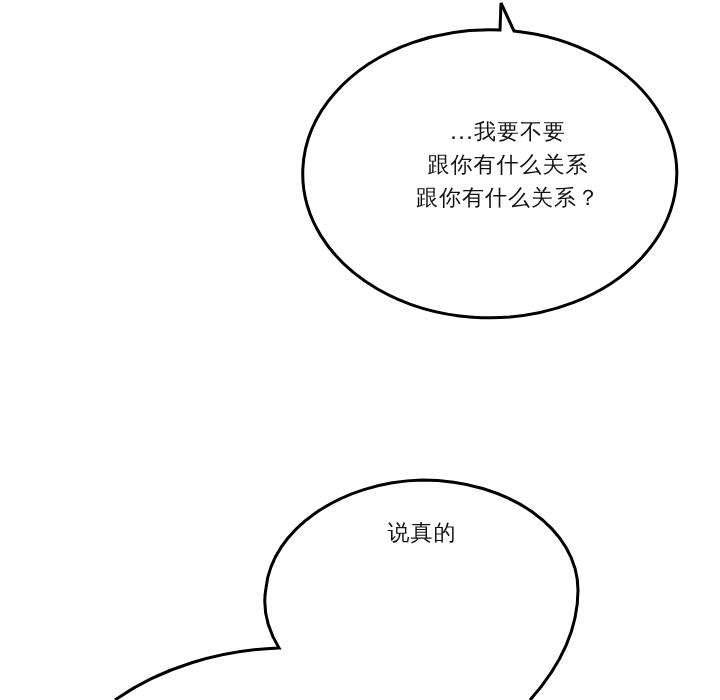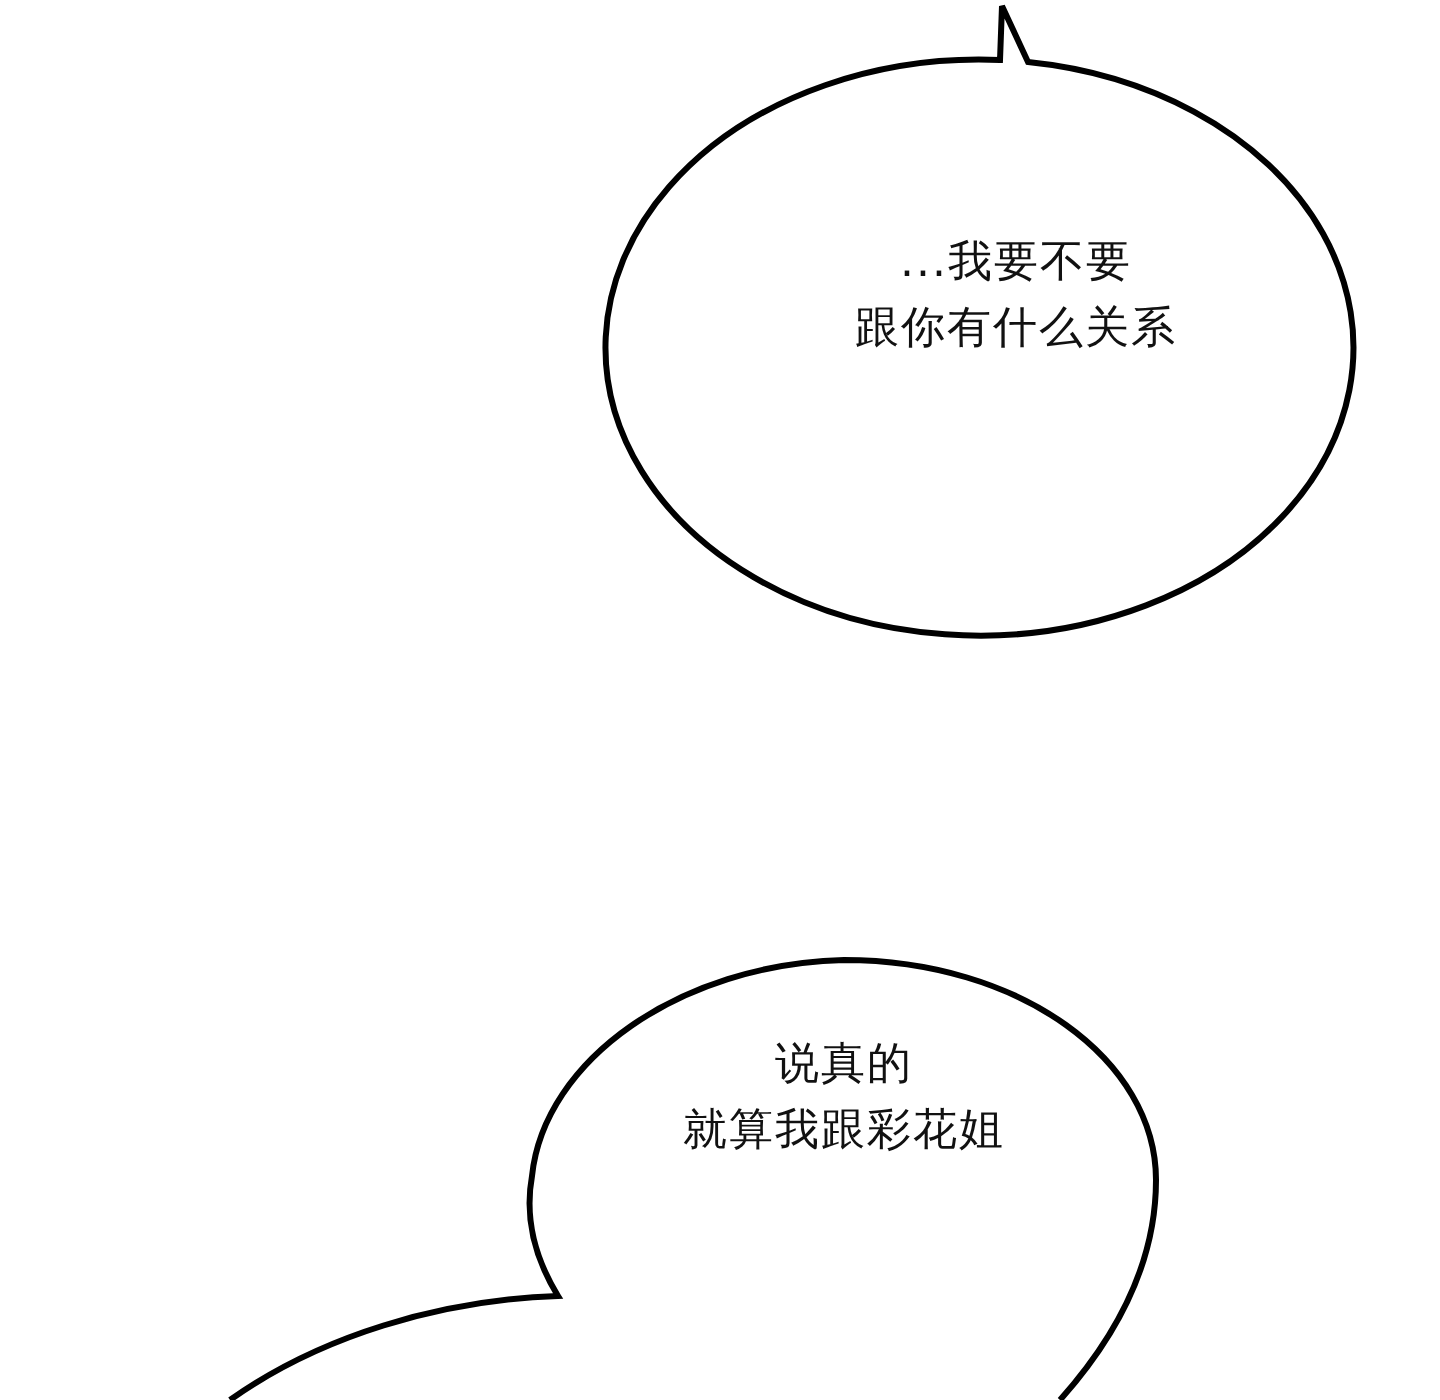--- a/index.html
+++ b/index.html
@@ -66,19 +66,19 @@
                C 578 530, 510 480, 422 480
                C 340 482, 272 530, 266 588
                C 262 610, 268 630, 279 648
                C 220 650, 160 668, 115 700" fill="none" stroke="#000000" stroke-width="3" stroke-linejoin="miter"></path>
     </g>
   </svg>
 
   <div id="text-top" class="bubble-text">
     <span class="line">...我要不要</span>
     <span class="line">跟你有什么关系</span>
+    <span class="line">跟你有什么关系？</span>
   </div>
 
   <div id="text-bottom" class="bubble-text">
     <span class="line">说真的</span>
-    <span class="line">就算我跟彩花姐</span>
   </div>
 </div>
 
 </body></html>

